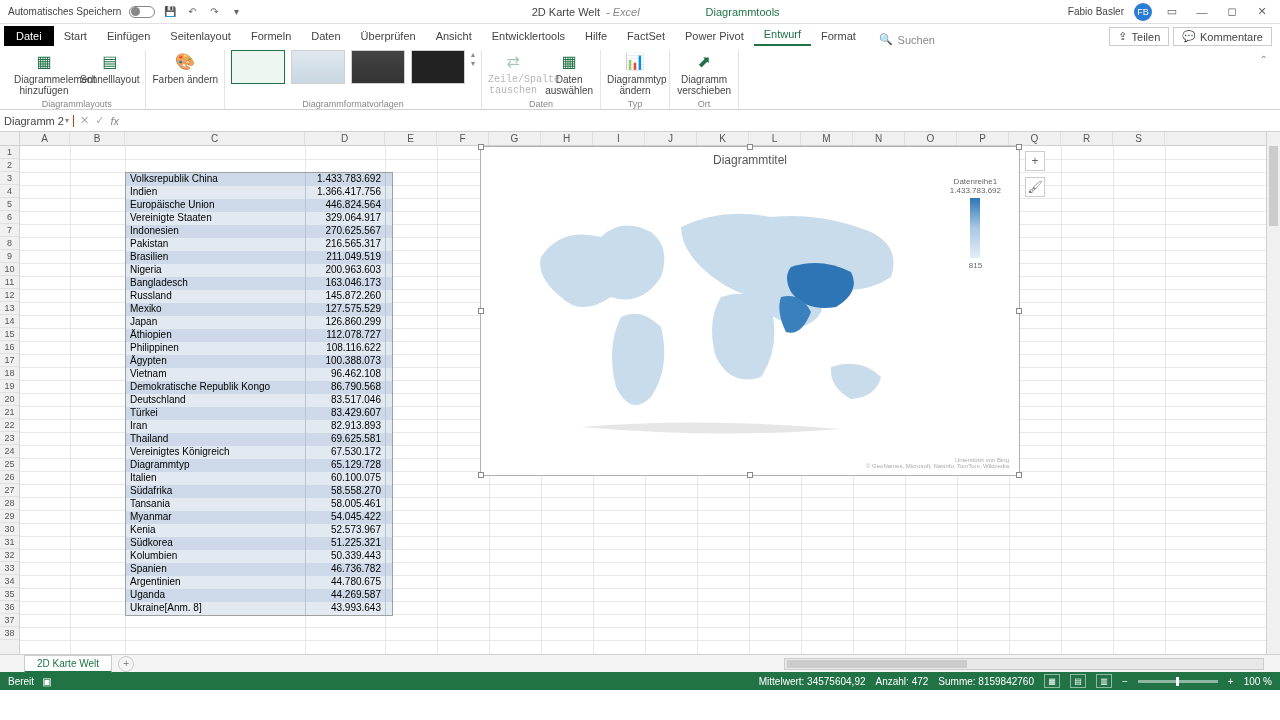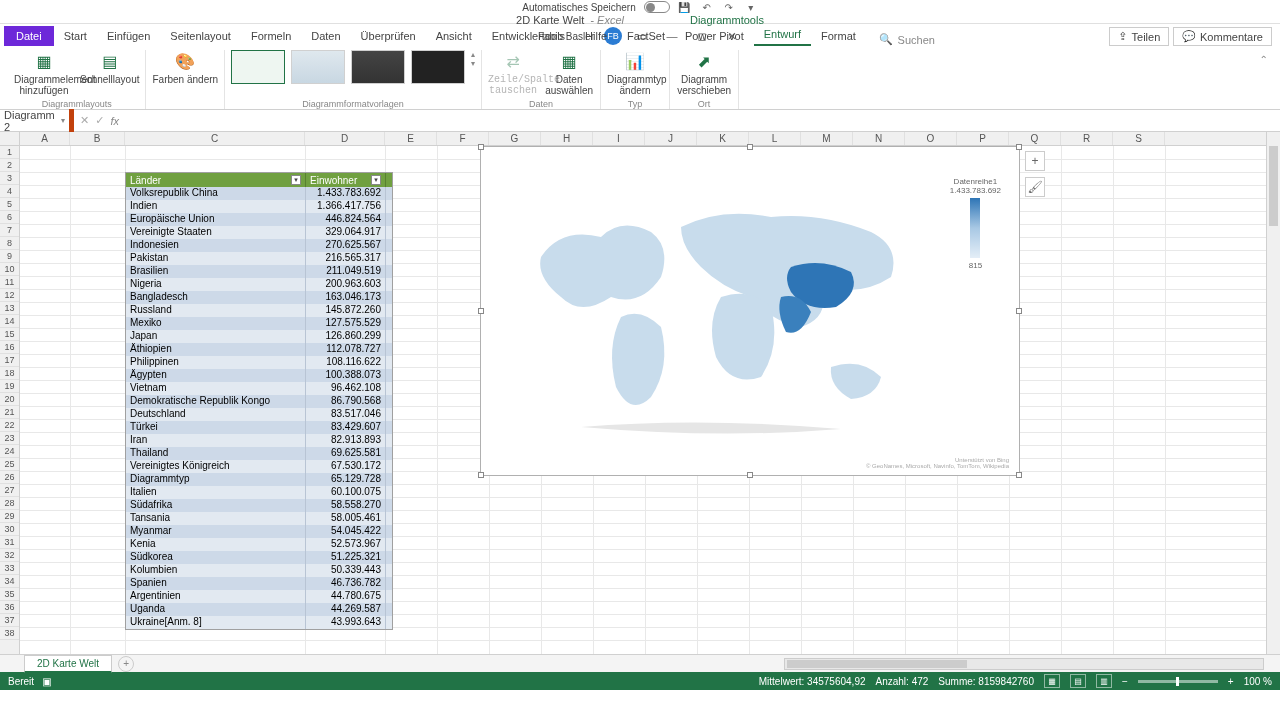--- a/index.html
+++ b/index.html
@@ -1,37 +1,37 @@
 <!DOCTYPE html>
 <html><head>
 <meta charset="utf-8">
 <style>
 * { margin: 0; padding: 0; box-sizing: border-box; font-family: "Segoe UI", Arial, sans-serif; }
 body { width: 1280px; height: 720px; background: #fff; overflow: hidden; font-size: 11px; }
 
 
-.titlebar { height: 24px; background: #fff; display: flex; align-items: center; padding: 0 8px; border-bottom: 1px solid #e0e0e0; flex-direction: column; }
+.titlebar { height: 24px; background: #fff; display: flex; align-items: center; padding: 0 8px; border-bottom: 1px solid #e0e0e0; }
 .titlebar-left { display: flex; align-items: center; gap: 8px; }
 .autosave-label { font-size: 10px; color: #444; }
 .toggle { width: 26px; height: 12px; border: 1px solid #888; border-radius: 7px; display: inline-flex; align-items: center; padding: 1px; background: #fff; }
 .toggle-knob { width: 9px; height: 9px; background: #888; border-radius: 50%; }
 .qat-icon { width: 14px; height: 14px; display: inline-flex; align-items: center; justify-content: center; color: #666; font-size: 10px; }
 .titlebar-center { flex: 1; text-align: center; font-size: 11px; color: #555; display: flex; justify-content: center; gap: 6px; }
 .titlebar-center .fn { color: #444; }
 .titlebar-center .app { color: #888; font-style: italic; }
 .ctx-tab { color: #217346; font-size: 11px; margin-left: 60px; }
 .titlebar-right { display: flex; align-items: center; gap: 10px; }
 .user { font-size: 10px; color: #444; }
 .avatar { width: 18px; height: 18px; border-radius: 50%; background: #2b7cd3; color: #fff; display: flex; align-items: center; justify-content: center; font-size: 9px; }
 .win-btn { width: 20px; height: 20px; display: flex; align-items: center; justify-content: center; color: #666; font-size: 11px; }
 
 
 .ribbon-tabs { height: 22px; display: flex; align-items: flex-end; padding-left: 4px; }
 .rtab { padding: 4px 10px; font-size: 11px; color: #444; cursor: pointer; }
-.rtab.file { background: #6d28d9; color: #fff; padding: 4px 12px; }
+.rtab.file { background: #000000; color: #fff; padding: 4px 12px; }
 .rtab.active { color: #217346; border-bottom: 2px solid #217346; }
 .ribbon-right { margin-left: auto; display: flex; align-items: center; gap: 4px; padding-right: 8px; }
 .share-btn, .comment-btn { border: 1px solid #ccc; padding: 2px 8px; font-size: 11px; color: #444; display: flex; align-items: center; gap: 4px; }
 
 
 .ribbon { height: 64px; border-bottom: 1px solid #d0d0d0; display: flex; padding: 4px 8px 0 8px; }
 .rgroup { display: flex; flex-direction: column; align-items: center; padding: 0 6px; border-right: 1px solid #e4e4e4; }
 .rgroup-items { display: flex; gap: 6px; align-items: flex-start; flex: 1; }
 .rgroup-label { font-size: 9px; color: #888; margin-top: 2px; }
 .rbtn { display: flex; flex-direction: column; align-items: center; font-size: 10px; color: #444; min-width: 42px; gap: 2px; }
@@ -39,21 +39,21 @@
 .rbtn.disabled { opacity: 0.4; }
 .style-thumb { width: 54px; height: 34px; border: 1px solid #d0d0d0; background: #f8f8f8; display: flex; align-items: center; justify-content: center; font-size: 8px; color: #aaa; }
 .style-thumb.sel { border: 1px solid #217346; background: #eef6f1; }
 .style-thumb.map1 { background: linear-gradient(#dfe8ee,#c8d7e2); }
 .style-thumb.map2 { background: linear-gradient(#444,#333); }
 .style-thumb.map3 { background: #222; }
 .collapse-icon { margin-left: auto; color: #888; font-size: 10px; padding: 4px; }
 
 
 .formula-row { height: 22px; display: flex; align-items: center; border-bottom: 1px solid #d0d0d0; }
-.namebox { width: 74px; border-right: 5px solid #c2410c; padding: 0 4px; font-size: 11px; color: #444; display: flex; align-items: center; justify-content: space-between; }
+.namebox { width: 74px; border-right: 1px solid #c2410c; padding: 0 4px; font-size: 11px; color: #444; display: flex; align-items: center; justify-content: space-between; }
 .namebox .dd { color: #888; font-size: 8px; }
 .fx-area { display: flex; align-items: center; gap: 6px; padding-left: 6px; flex: 1; }
 .fx-btn { color: #aaa; font-size: 11px; }
 .fx-label { font-style: italic; color: #888; font-size: 11px; }
 .fx-input { flex: 1; border: none; font-size: 11px; }
 
 
 .grid-area { position: relative; height: 522px; display: flex; }
 .row-hdrs { width: 20px; background: #f0f0f0; border-right: 1px solid #d0d0d0; }
 .row-hdr { height: 13px; font-size: 9px; color: #555; text-align: center; border-bottom: 1px solid #e0e0e0; line-height: 13px; }
@@ -348,30 +348,20 @@
         <div class="gridline-h" style="top: 416px;"></div>
         <div class="gridline-h" style="top: 429px;"></div>
         <div class="gridline-h" style="top: 442px;"></div>
         <div class="gridline-h" style="top: 455px;"></div>
         <div class="gridline-h" style="top: 468px;"></div>
         <div class="gridline-h" style="top: 481px;"></div>
         <div class="gridline-h" style="top: 494px;"></div>
       </div>
 
     <div class="data-table">
-      <div class="dt-header">
-        <div class="dt-h-c">
-            <span>Länder</span>
-            <span class="dt-filter">▾</span>
-          </div>
-        <div class="dt-h-d">
-            <span>Einwohner</span>
-            <span class="dt-filter">▾</span>
-          </div>
-      </div>
       <div id="dtbody">
           <div class="dt-row">
             <div class="dt-c">Volksrepublik China</div>
             <div class="dt-d">1.433.783.692</div>
           </div>
           <div class="dt-row">
             <div class="dt-c">Indien</div>
             <div class="dt-d">1.366.417.756</div>
           </div>
           <div class="dt-row">
@@ -507,20 +497,21 @@
 
     <div class="chart-obj">
       <div class="chart-handle" style="top:-3px;left:-3px;"></div>
       <div class="chart-handle" style="top:-3px;left:50%;margin-left:-3px;"></div>
       <div class="chart-handle" style="top:-3px;right:-3px;"></div>
       <div class="chart-handle" style="top:50%;left:-3px;margin-top:-3px;"></div>
       <div class="chart-handle" style="top:50%;right:-3px;margin-top:-3px;"></div>
       <div class="chart-handle" style="bottom:-3px;left:-3px;"></div>
       <div class="chart-handle" style="bottom:-3px;left:50%;margin-left:-3px;"></div>
       <div class="chart-handle" style="bottom:-3px;right:-3px;"></div>
+      <div class="chart-title">Diagrammtitel</div>
       <svg class="map-svg" viewBox="0 0 400 260">
 
         <path d="M20 80 Q40 50 80 60 Q100 40 130 55 Q150 70 140 100 Q120 130 90 120 Q60 140 40 120 Q15 100 20 80 Z" fill="#c8dcec"></path>
         <path d="M100 140 Q120 130 140 150 Q150 190 130 220 Q110 240 95 210 Q85 170 100 140 Z" fill="#c8dcec"></path>
         <path d="M160 50 Q200 30 250 40 Q300 35 350 55 Q380 70 370 100 Q340 120 300 110 Q310 140 280 150 Q250 145 230 120 Q200 110 180 90 Q160 70 160 50 Z" fill="#c8dcec"></path>
         <path d="M200 120 Q230 110 250 130 Q260 170 240 200 Q210 210 195 180 Q185 145 200 120 Z" fill="#c8dcec"></path>
         <path d="M310 190 Q340 180 360 200 Q355 220 330 222 Q308 210 310 190 Z" fill="#c8dcec"></path>
         <path d="M60 250 Q180 240 320 252 Q200 262 60 250 Z" fill="#e6e6e6"></path>
 
         <path d="M270 90 Q300 80 330 95 Q340 115 315 130 Q285 135 270 115 Q262 100 270 90 Z" fill="#2e75b6"></path>

